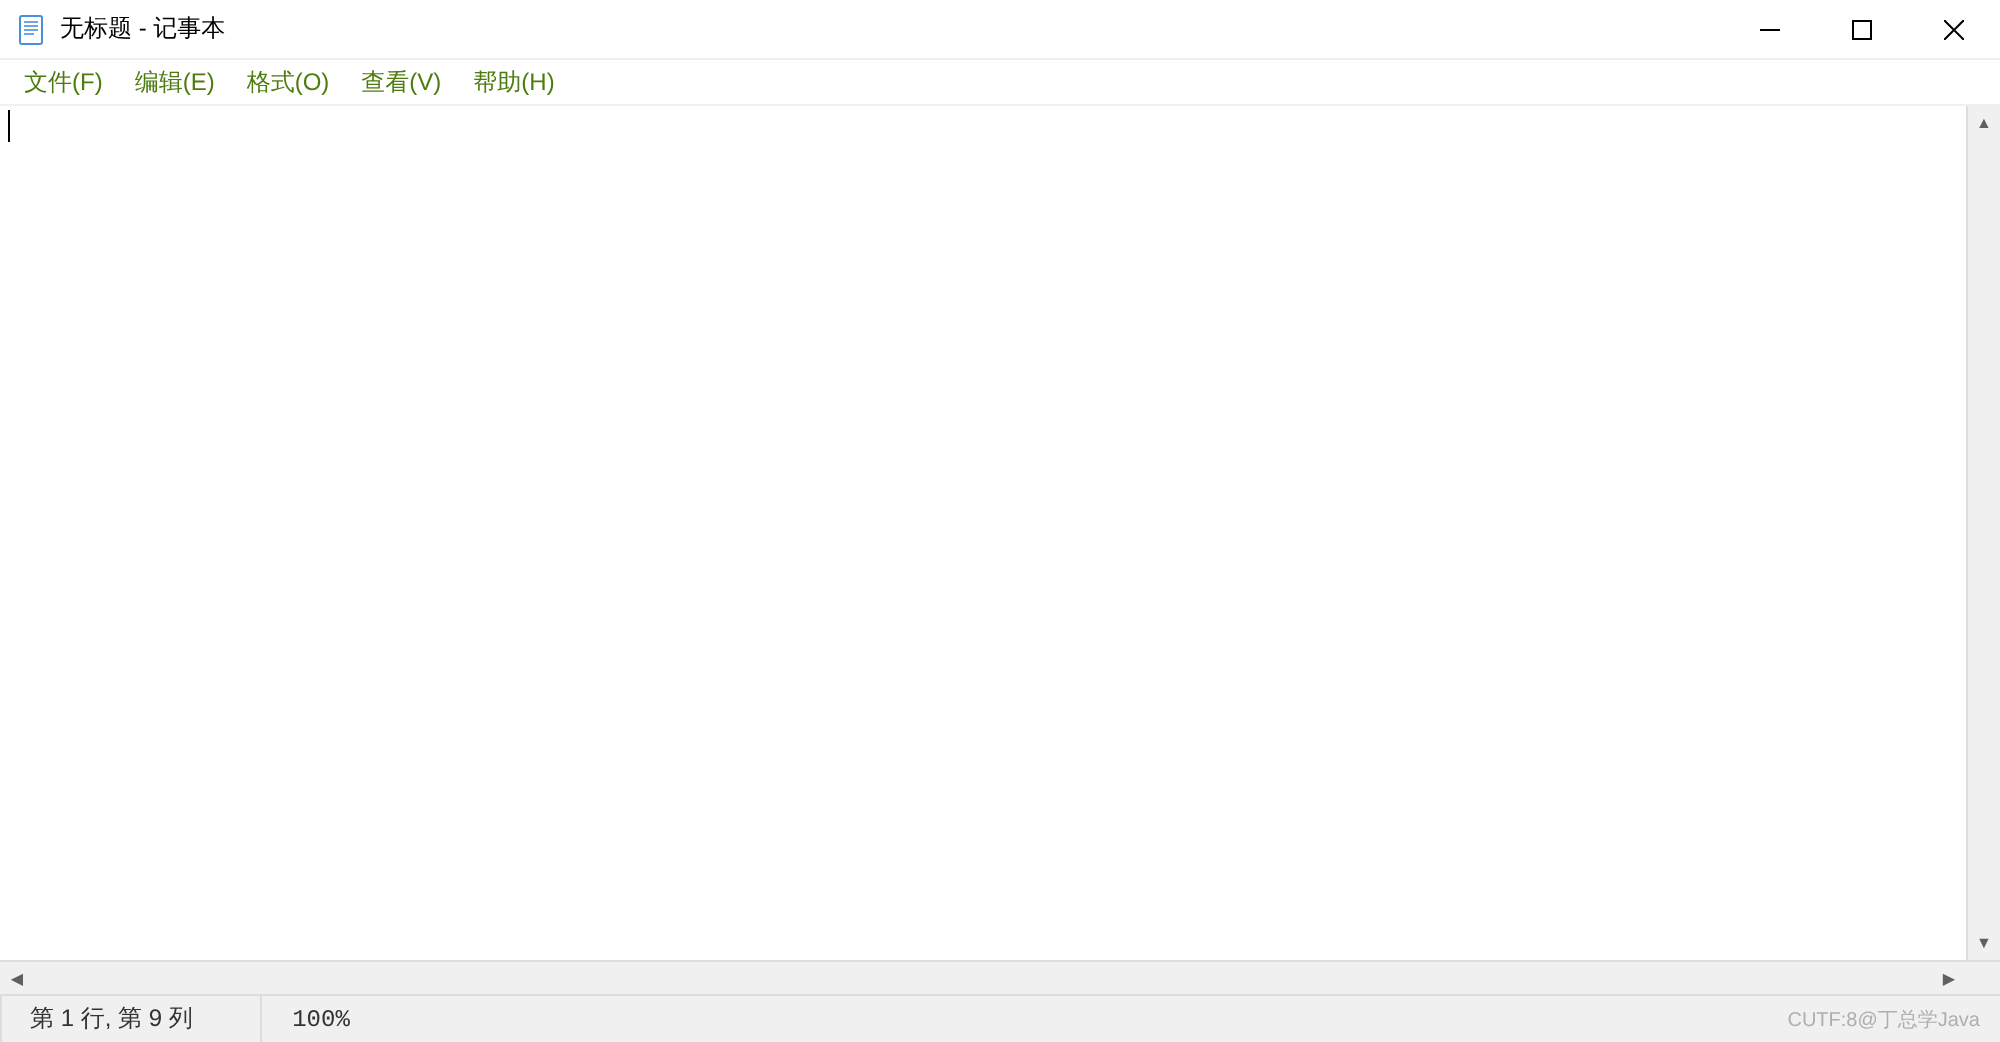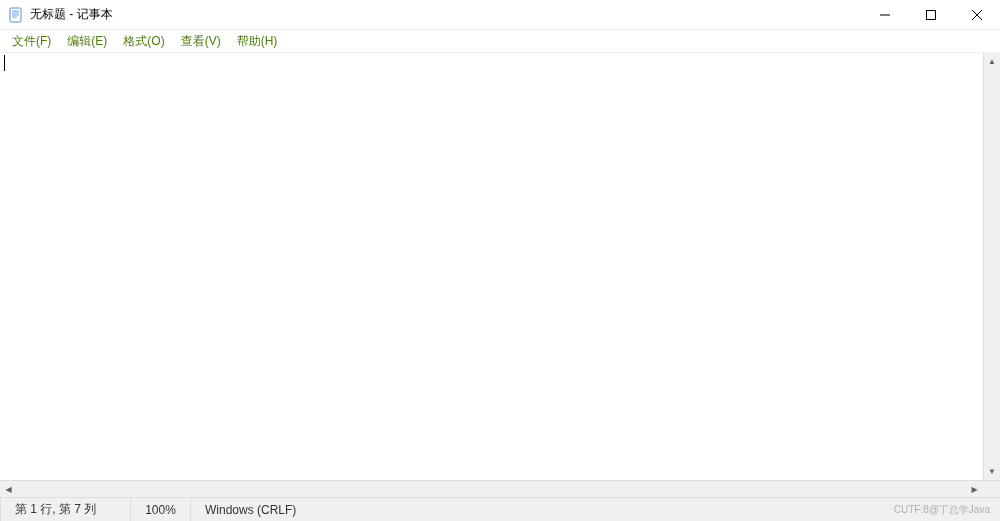--- a/index.html
+++ b/index.html
@@ -155,21 +155,21 @@
     }
     .status-panel {
       padding: 0 14px;
       border-left: 1px solid #ddd;
       height: 100%;
       display: flex;
       align-items: center;
       white-space: nowrap;
     }
     .status-panel.position { min-width: 130px; }
-    .status-panel.zoom { min-width: 60px; justify-content: center; }
+    .status-panel.zoom { min-width: 60px; justify-content: center; font-family: Liberation Mono, monospace; }
     .status-panel.eol { min-width: 120px; }
     .status-panel.encoding { min-width: 100px; }
     .overlay-text {
       position: absolute;
       right: 10px;
       bottom: 4px;
       font-size: 10px;
       color: rgba(120,120,120,0.55);
       pointer-events: none;
     }
@@ -241,17 +241,16 @@
 
 <div class="hscroll-row">
   <div class="hscroll">
     <div class="hscroll-arrow left">◀</div>
     <div class="hscroll-arrow right">▶</div>
   </div>
   <div class="hscroll-corner"></div>
 </div>
 
 <div class="status-bar">
-  <div class="status-panel position">第 1 行, 第 7 列</div>
+  <div class="status-panel position">第 1 行, 第 9 列</div>
   <div class="status-panel zoom">100%</div>
-  <div class="status-panel eol">Windows (CRLF)</div>
   <div class="overlay-text">CUTF:8@丁总学Java</div>
 </div>
 
 </body></html>

